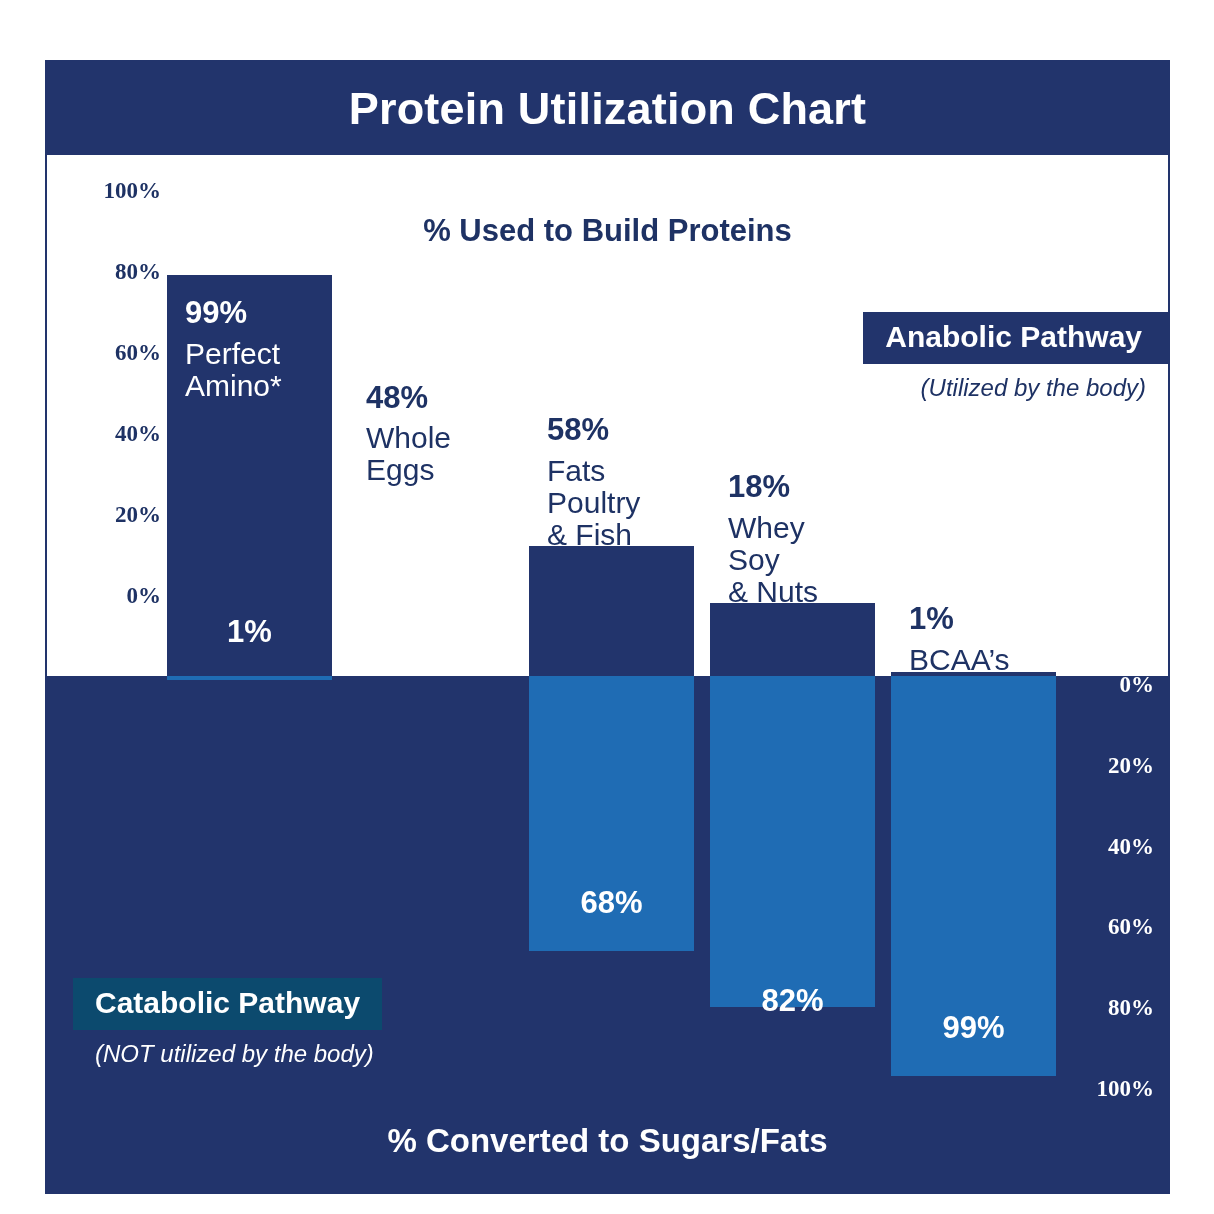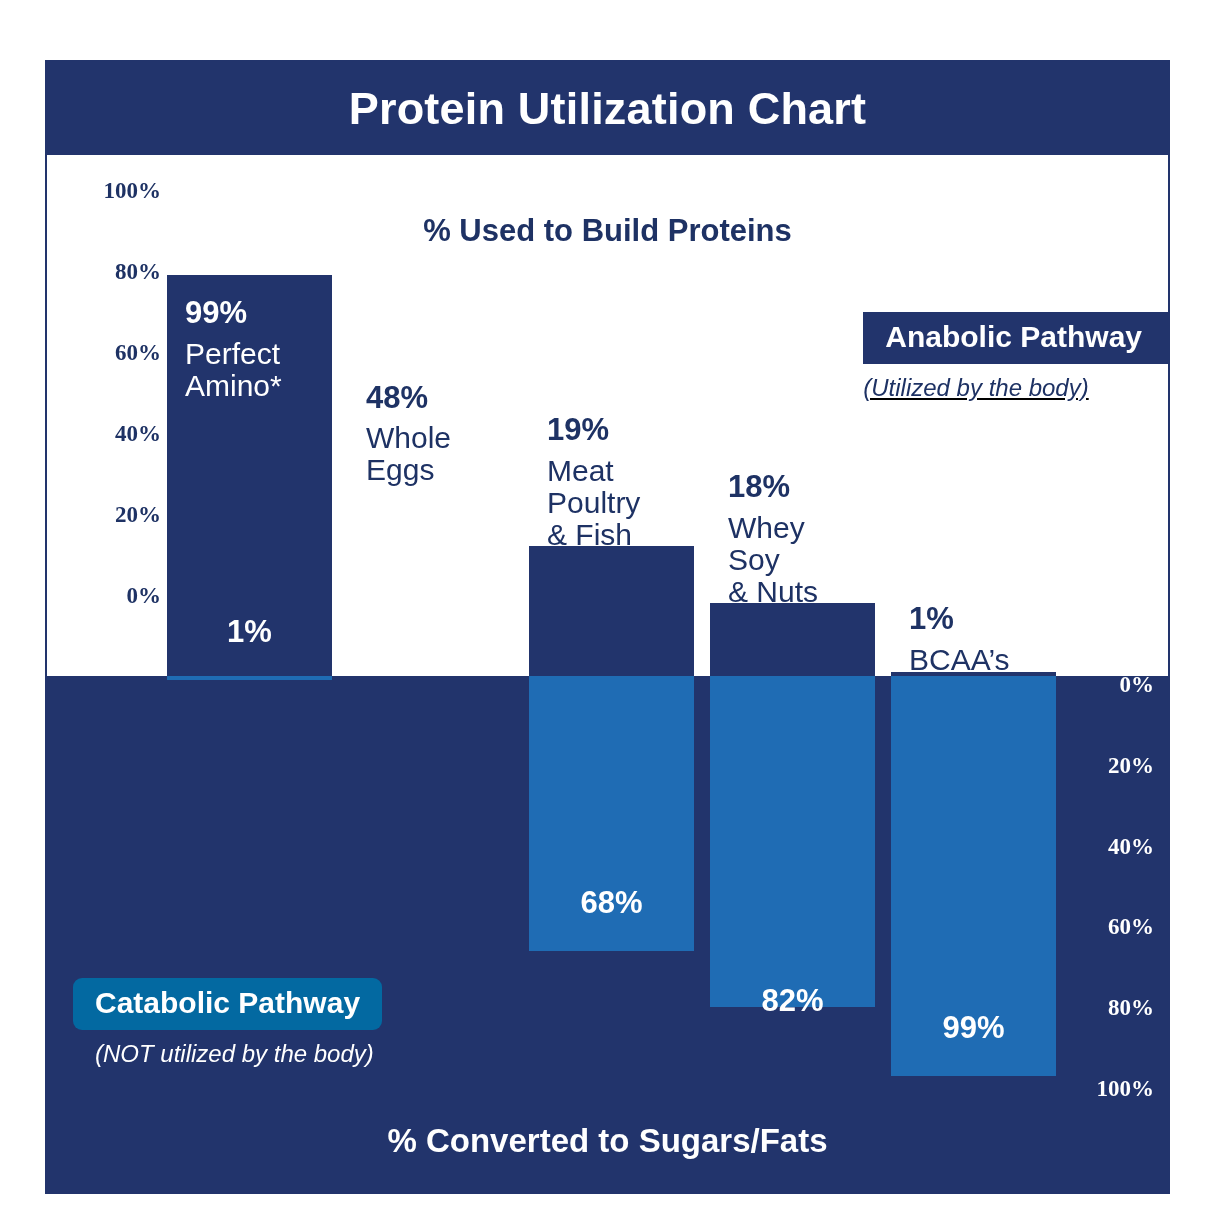--- a/index.html
+++ b/index.html
@@ -204,41 +204,40 @@
   .pathway .note {
     display: block;
     margin-top: 10px;
     font-size: 24px;
     font-style: italic;
   }
 
   .anabolic {
     right: 0;
     top: 250px;
-    text-decoration: underline;
+    text-align: right;
   }
   .anabolic .badge {
     background: #22346c;
     color: #ffffff;
     padding-right: 26px;
   }
   .anabolic .note {
     color: #1e3264;
     padding-right: 22px;
   }
 
   .catabolic {
     left: 26px;
     top: 916px;
     text-align: left;
   }
   .catabolic .badge {
-    background: #0369a1;
-    color: #ffffff;
-    border-radius: 9px;
+    background: #0c4a6e;
+    color: #ffffff;
   }
   .catabolic .note {
     color: #ffffff;
     padding-left: 22px;
   }
 </style>
 </head>
 <body>
 
 <div id="page">
@@ -289,22 +288,22 @@
           <span class="pct">48%</span>
           <span class="nm">Whole</span>
           <span class="nm">Eggs</span>
         </div>
         <div class="bar-col" style="left: 482px; width: 165px;">
           <div class="bar-up" style="top: 484.4px; height: 129.6px;"></div>
           <div class="bar-down" style="top: 614px; height: 274.72px;"></div>
           <div class="bar-down-value" style="top: 822.72px;">68%</div>
         </div>
         <div class="bar-up-label" style="position: absolute; left: 500px; top: 352.4px;">
-          <span class="pct">19%</span>
-          <span class="nm">Meat</span>
+          <span class="pct">58%</span>
+          <span class="nm">Fats</span>
           <span class="nm">Poultry</span>
           <span class="nm">&amp; Fish</span>
         </div>
         <div class="bar-col" style="left: 663px; width: 165px;">
           <div class="bar-up" style="top: 541.1px; height: 72.9px;"></div>
           <div class="bar-down" style="top: 614px; height: 331.28px;"></div>
           <div class="bar-down-value" style="top: 921px;">82%</div>
         </div>
         <div class="bar-up-label" style="position: absolute; left: 681px; top: 409.1px;">
           <span class="pct">18%</span>

